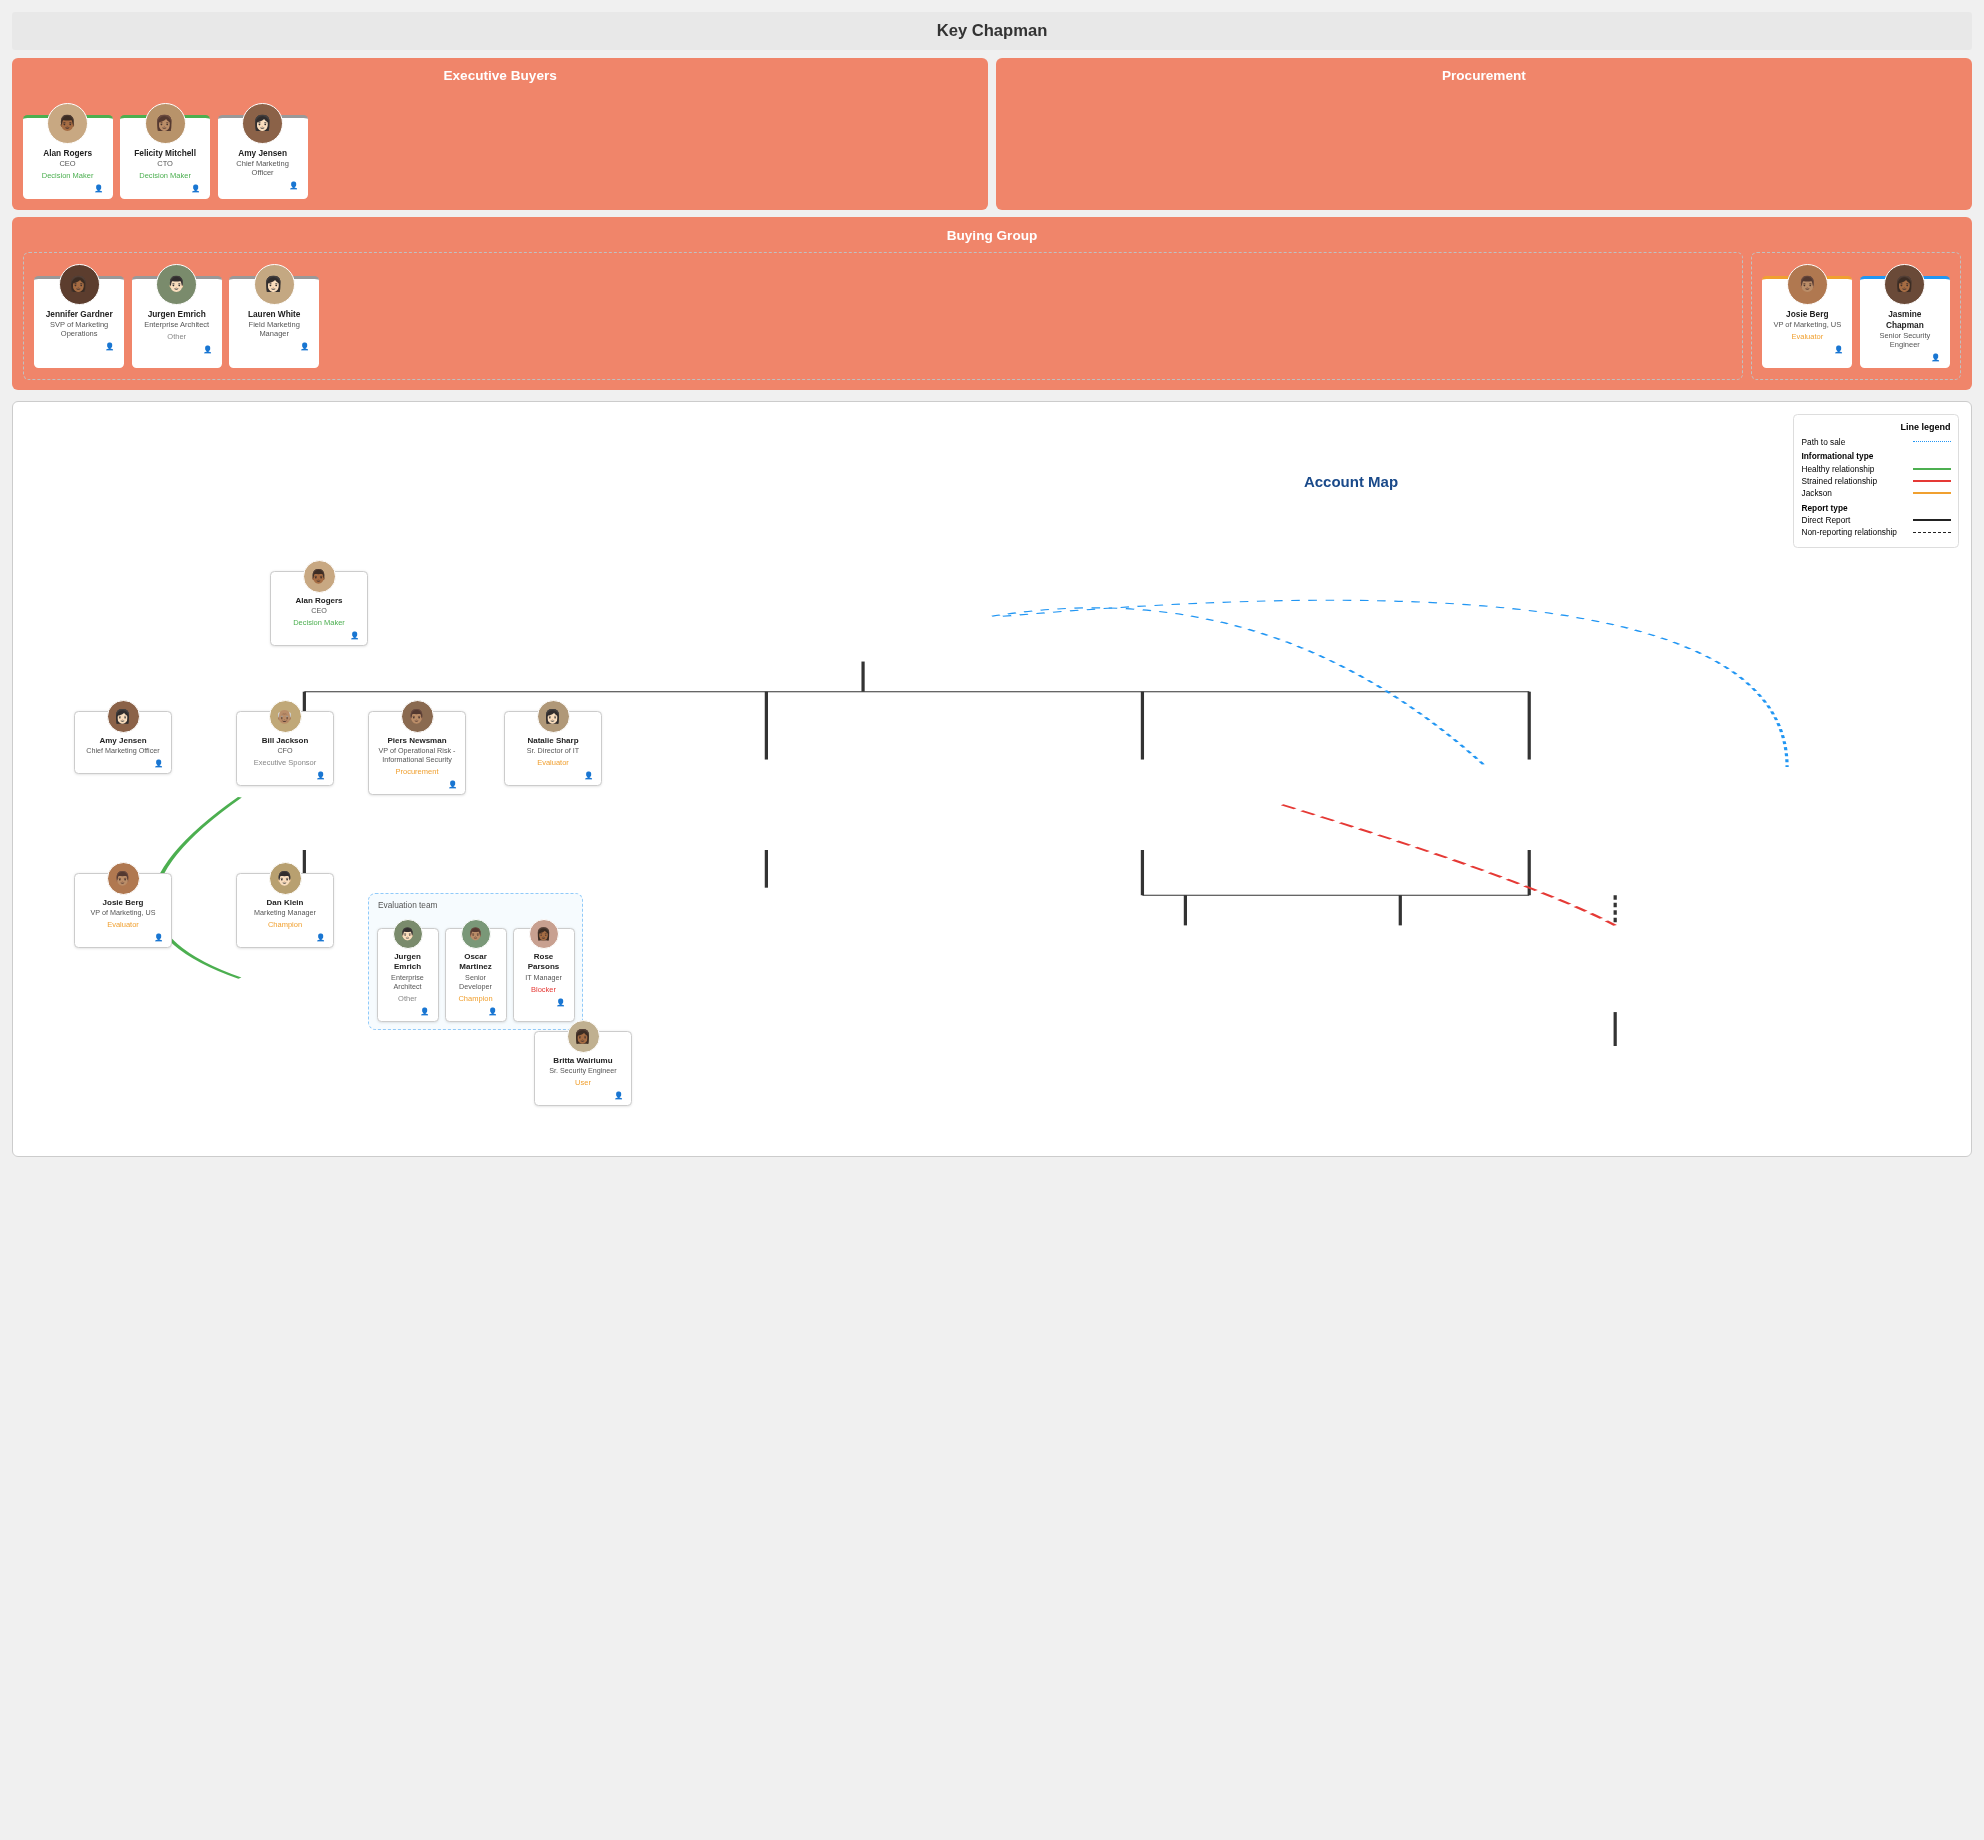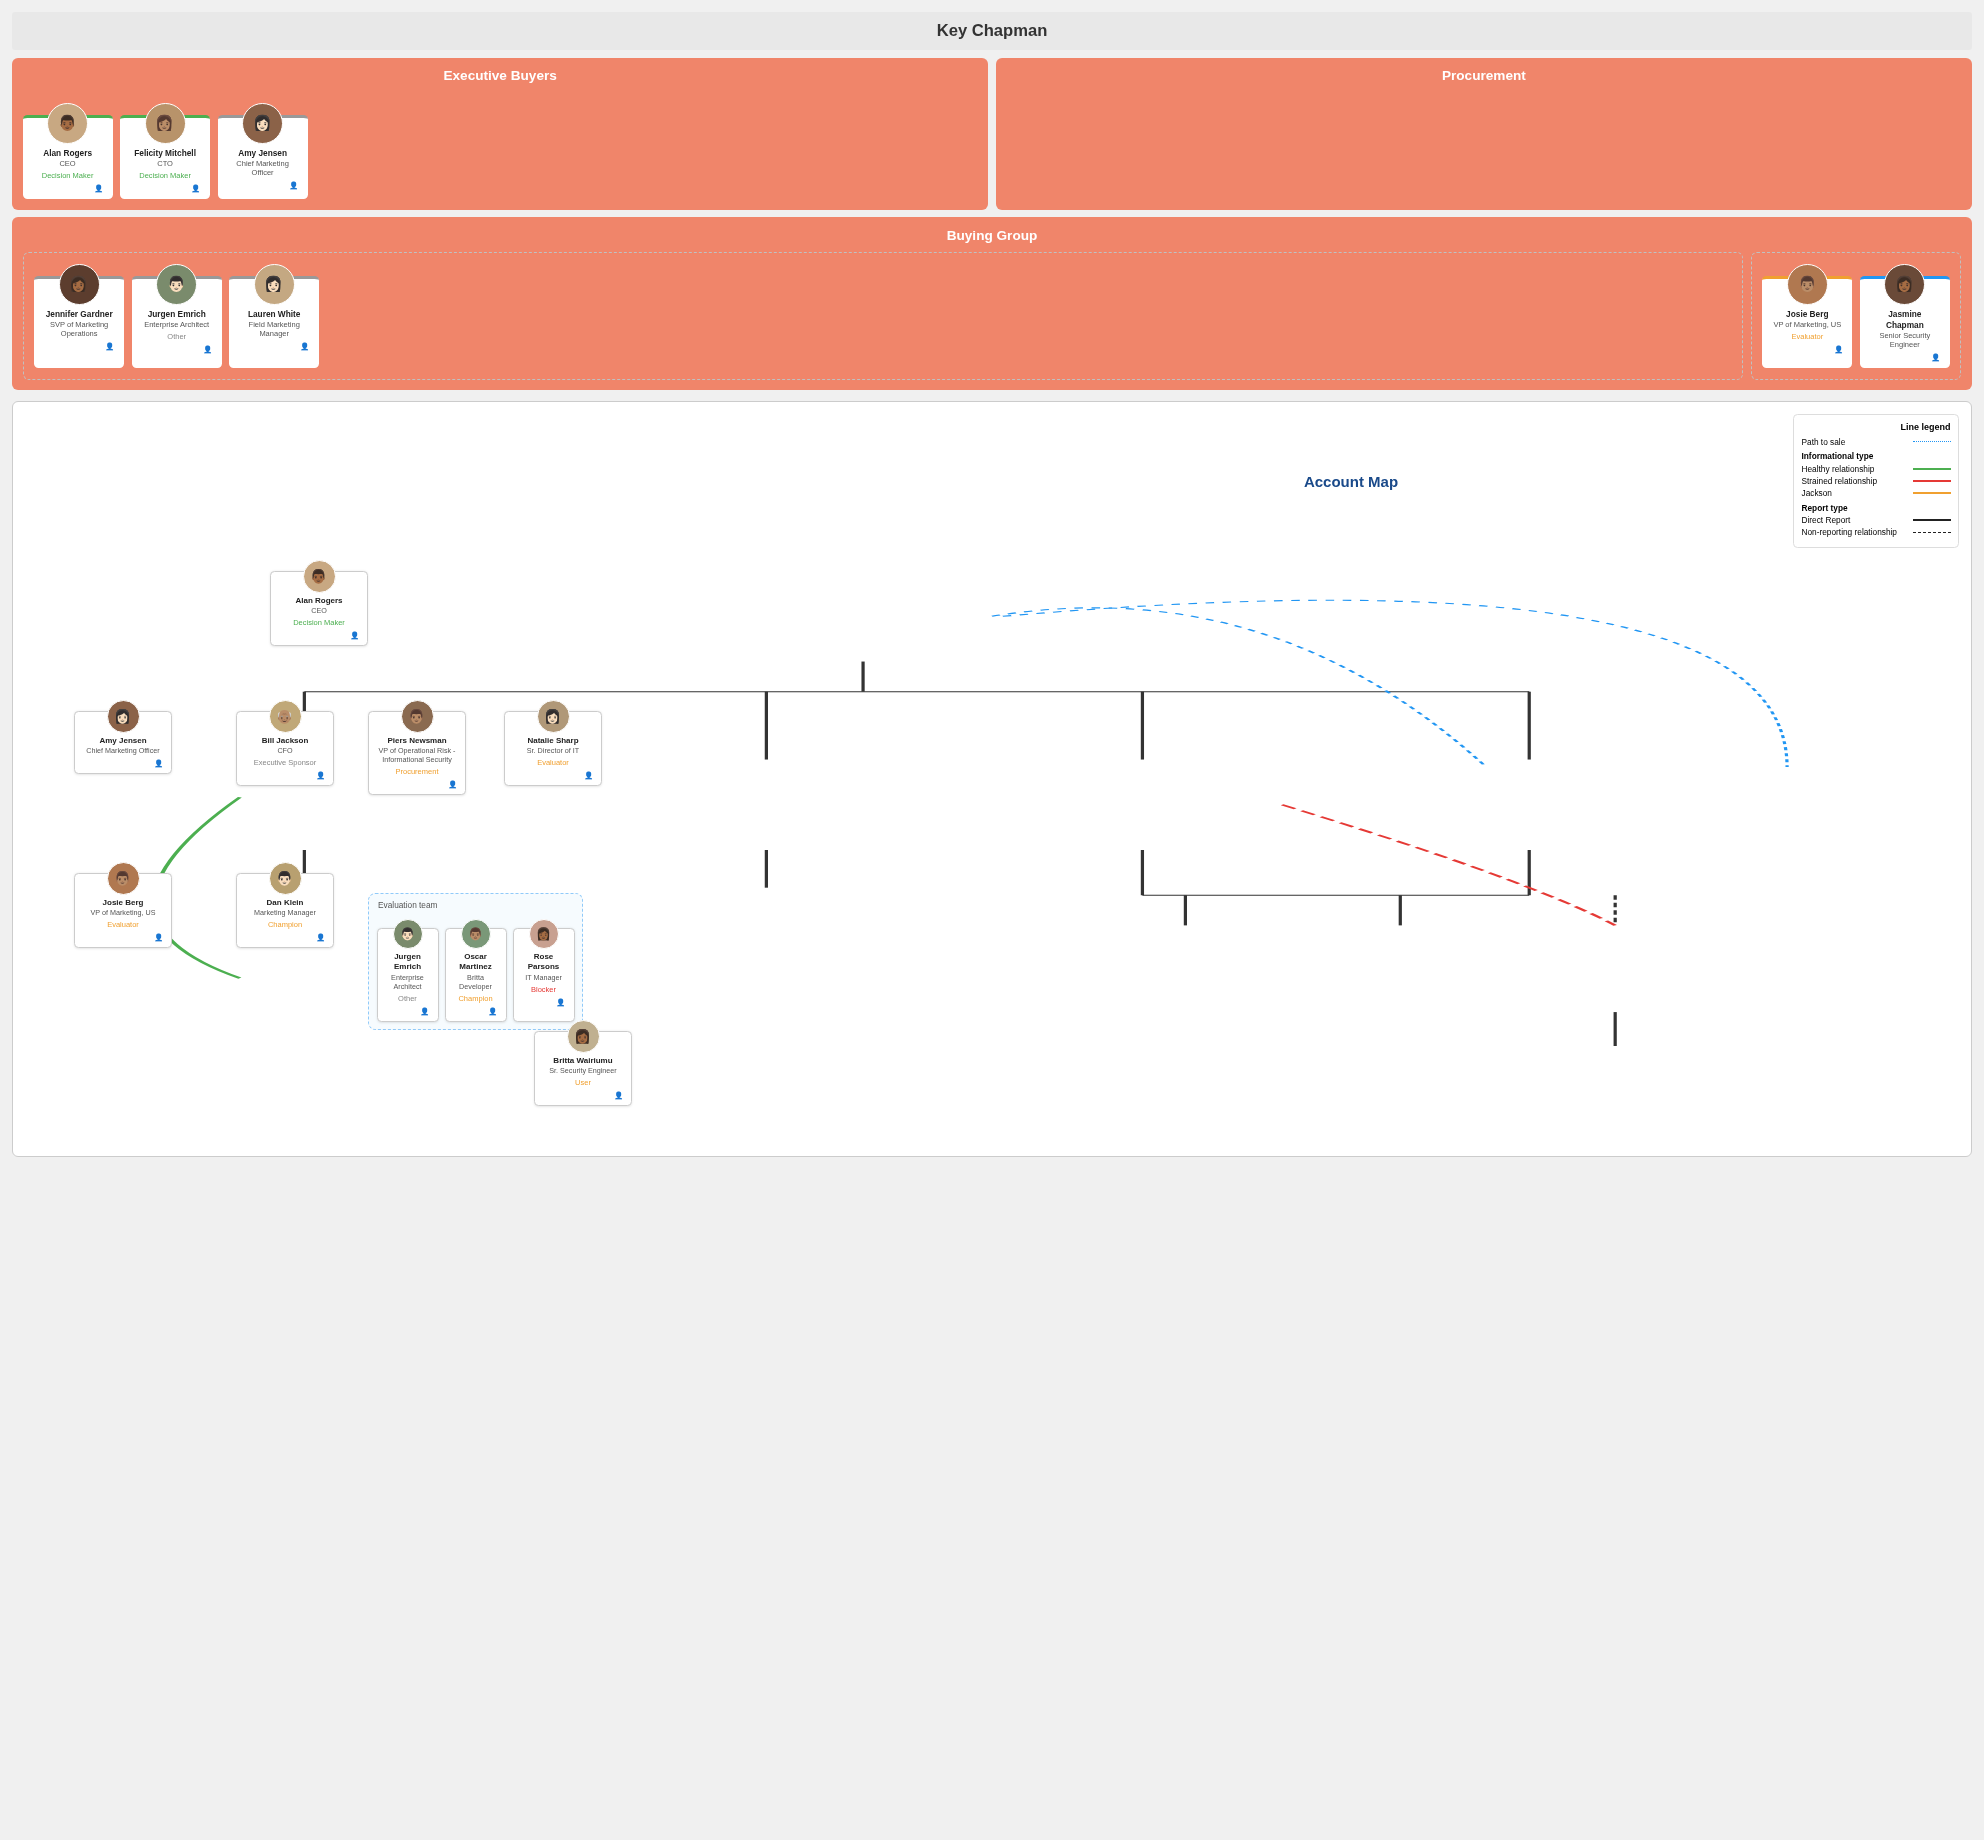--- a/index.html
+++ b/index.html
@@ -498,21 +498,21 @@
           <div class="card-title">Enterprise Architect</div>
           <div class="card-role role-gray">Other</div>
           <div class="card-icon">👤</div>
         </div>
 
         <div class="am-card orange-top" style="position:relative;left:auto;top:auto;width:75px;">
           <div class="avatar av-oscar" style="width:30px;height:30px;font-size:12px;margin:-18px auto 3px;">
               <span>👨🏽</span>
             </div>
           <div class="card-name">Oscar Martinez</div>
-          <div class="card-title">Britta Developer</div>
+          <div class="card-title">Senior Developer</div>
           <div class="card-role role-orange">Champion</div>
           <div class="card-icon">👤</div>
         </div>
 
         <div class="am-card red-top" style="position:relative;left:auto;top:auto;width:75px;">
           <div class="avatar av-rose" style="width:30px;height:30px;font-size:12px;margin:-18px auto 3px;">
               <span>👩🏾</span>
             </div>
           <div class="card-name">Rose Parsons</div>
           <div class="card-title">IT Manager</div>

